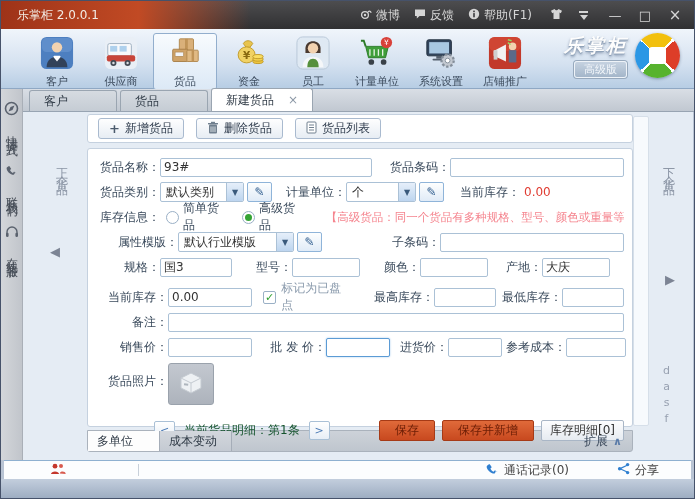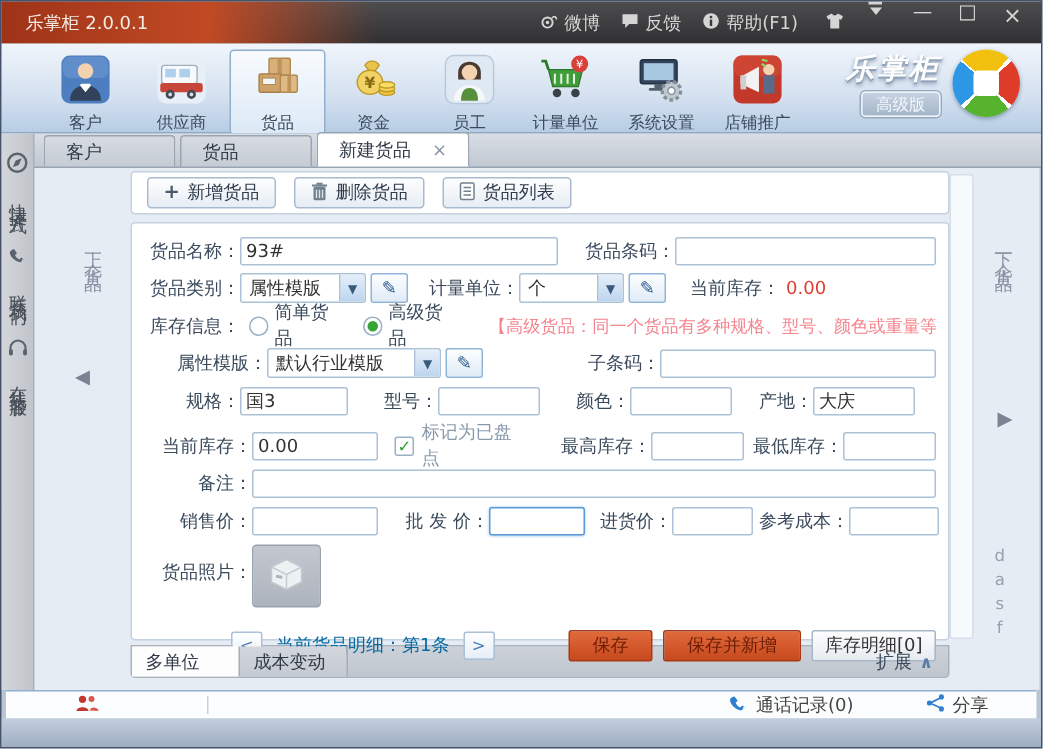--- a/index.html
+++ b/index.html
@@ -5,21 +5,21 @@
   *{box-sizing:border-box;margin:0;padding:0}
   html,body{width:695px;height:499px}
   body{font-family:"DejaVu Sans","Liberation Sans",sans-serif;font-size:12px;background:#8b98ab}
   .window{position:relative;width:695px;height:499px;background:#b9c4d4;overflow:hidden;border:1px solid #46526a}
 
   
   .titlebar{position:absolute;top:0;left:0;right:0;height:28px;background:linear-gradient(#4d4d4f,#303032)}
   .title-accent{position:absolute;left:0;top:0;bottom:0;width:250px;
     background:linear-gradient(90deg,#9e3318,#c14a24 55%,rgba(193,74,36,0))}
   .title-text{position:absolute;left:16px;top:0;line-height:28px;color:#f3ece5;font-size:12px}
-  .tb-right{position:absolute;right:4px;top:0;height:28px;display:flex;color:#d6d6d6}
+  .tb-right{position:absolute;right:4px;top:0;height:28px;display:flex;align-items:center;color:#d6d6d6}
   .tb-item{display:flex;align-items:center;gap:4px;margin-right:14px;cursor:pointer}
   .winbtn{width:30px;text-align:center;font-size:13px;color:#d6d6d6;cursor:pointer}
   .winbtn.close{font-size:15px}
   .collapse{display:inline-flex;flex-direction:column;align-items:center;gap:2px;margin:0 12px;cursor:pointer}
   .collapse .bar{width:9px;height:2px;background:#d5d5d5}
   .collapse .tri{width:0;height:0;border-left:4.5px solid transparent;border-right:4.5px solid transparent;border-top:5px solid #d5d5d5}
   .skin{margin:0 4px;cursor:pointer;display:flex;align-items:center}
 
   
   .toolbar{position:absolute;top:28px;left:0;right:0;height:60px;
@@ -97,21 +97,21 @@
   .rlabel{color:#3a4a5c;margin-right:16px;cursor:pointer}
   .cb{width:13px;height:13px;flex:none;border:1px solid #9ab0c6;border-radius:2px;background:#fff;color:#2fa02f;
     font-size:11px;line-height:11px;text-align:center;margin-right:5px;cursor:pointer}
   .cblabel{color:#8a9aac}
   .photo{width:46px;height:42px;border:1px solid #9aa2ac;border-radius:3px;cursor:pointer;
     background:linear-gradient(#c3c8d0,#adb3bc);display:flex;align-items:center;justify-content:center}
   .photorow{height:50px;align-items:flex-start;padding-top:2px}
   .pagerrow{display:flex;align-items:center;margin-top:8px;height:22px}
   .pbtn{width:21px;height:19px;border:1px solid #a9c0d6;border-radius:2px;cursor:pointer;
     background:linear-gradient(#fff,#e7eef6);color:#4a7ab5;font-size:11px;display:flex;align-items:center;justify-content:center}
-  .pager-text{margin:0 9px;color:#0369a1}
+  .pager-text{margin:0 9px;color:#14532d}
   .rightbtns{margin-left:auto;display:flex;gap:7px}
   .savebtn{height:21px;padding:0 15px;border:1px solid #a63a16;border-radius:2px;cursor:pointer;
     background:linear-gradient(#e06a3a,#c8491f);color:#6b1d05;display:flex;align-items:center}
   .lightbtn{height:21px;padding:0 8px;border:1px solid #a9b6c6;border-radius:2px;cursor:pointer;
     background:linear-gradient(#fdfdfe,#e6ebf1);color:#333;display:flex;align-items:center}
 
   .btabs{margin-top:3px;height:22px;background:linear-gradient(#cdd2d9,#bfc6ce);border:1px solid #aab2bc;
     border-radius:0 0 3px 3px;display:flex;align-items:stretch}
   .btab{width:72px;display:flex;align-items:center;padding-left:9px;color:#2f3a46;cursor:pointer;
     border-right:1px solid #a5adb8;background:linear-gradient(#d3d7dd,#c4cad2)}
@@ -351,21 +351,21 @@
           <span class="flabel" style="width:64px">货品名称：</span>
           <input class="inp" style="width: 212px;" value="93#">
           <span style="width:16px"></span>
           <span class="flabel" style="width:62px">货品条码：</span>
           <input class="inp" style="flex: 1 1 0%;">
         </div>
 
         <div class="frow">
           <span class="flabel" style="width:64px">货品类别：</span>
           <div class="sel" style="width:84px">
-            <span class="val">属性模版</span>
+            <span class="val">默认类别</span>
             <span class="arrow">▼</span>
           </div>
           <div class="editbtn">
               <span>✎</span>
             </div>
           <span class="flabel" style="width:74px">计量单位：</span>
           <div class="sel" style="width:70px">
             <span class="val">个</span>
             <span class="arrow">▼</span>
           </div>

